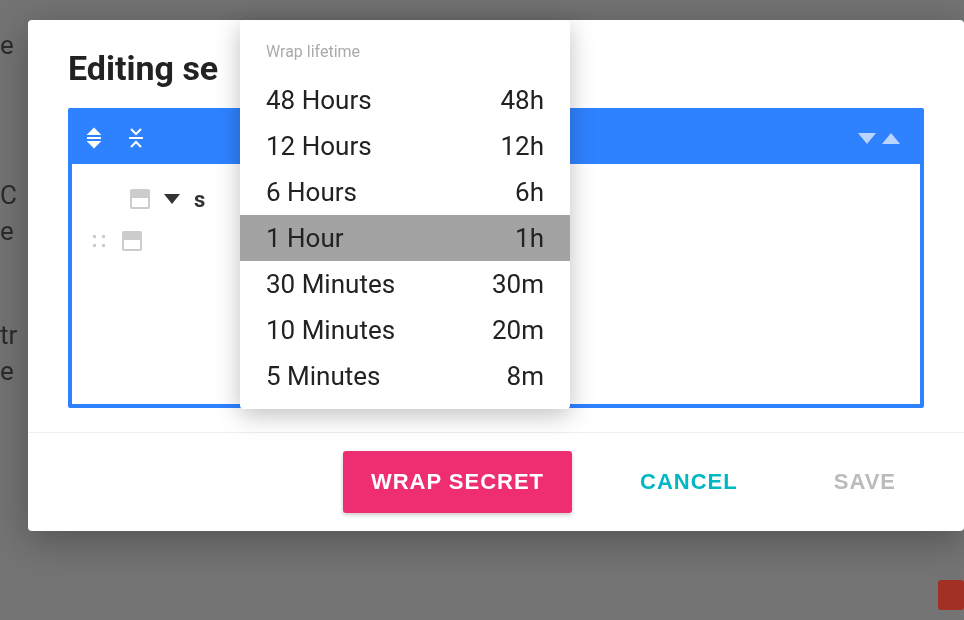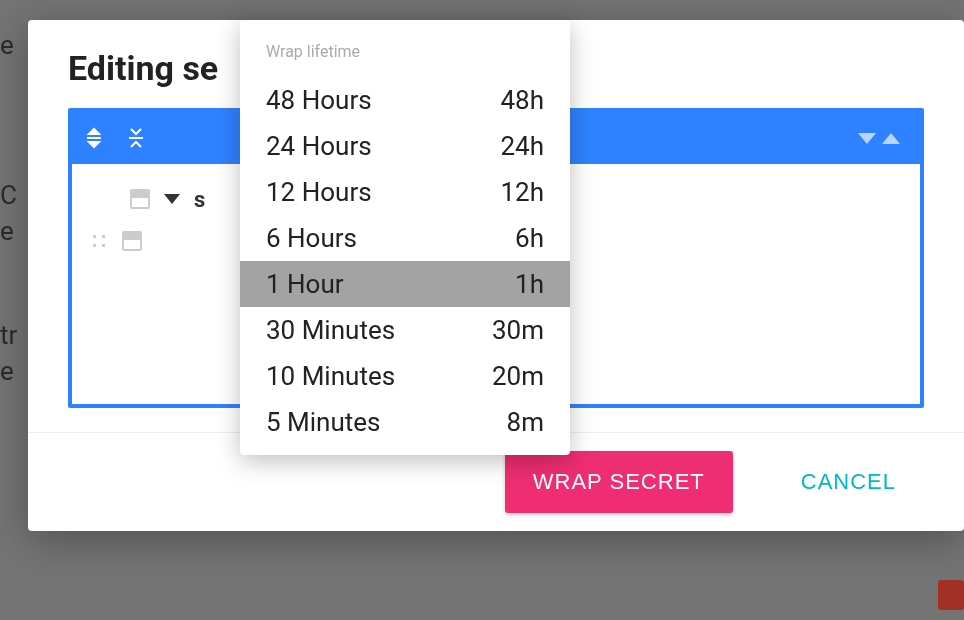--- a/index.html
+++ b/index.html
@@ -96,21 +96,21 @@
   .modal-footer {
     border-top: 1px solid #eee;
     padding: 18px 40px;
     display: flex;
     justify-content: flex-end;
     gap: 40px;
     align-items: center;
   }
   .btn {
     font-size: 22px;
-    font-weight: 400;
+    font-weight: 700;
     letter-spacing: 1px;
     padding: 18px 28px;
     border: none;
     background: none;
     cursor: pointer;
   }
   .btn-primary {
     background: #ef2d72;
     color: #fff;
     border-radius: 3px;
@@ -192,35 +192,32 @@
           <div class="grip"></div>
           <div class="sq-icon filled"></div>
         </div>
       </div>
     </div>
   </div>
 
   <div class="modal-footer">
     <button class="btn btn-primary">WRAP SECRET</button>
     <button class="btn btn-cancel">CANCEL</button>
+    <button class="btn btn-save">SAVE</button>
   </div>
 </div>
 
 <div class="dropdown">
   <div class="dd-header">Wrap lifetime</div>
   <div id="dd-list">
       <div class="dd-item">
         <span>48 Hours</span>
         <span class="short">48h</span>
       </div>
       <div class="dd-item">
-        <span>24 Hours</span>
-        <span class="short">24h</span>
-      </div>
-      <div class="dd-item">
         <span>12 Hours</span>
         <span class="short">12h</span>
       </div>
       <div class="dd-item">
         <span>6 Hours</span>
         <span class="short">6h</span>
       </div>
       <div class="dd-item selected">
         <span>1 Hour</span>
         <span class="short">1h</span>

